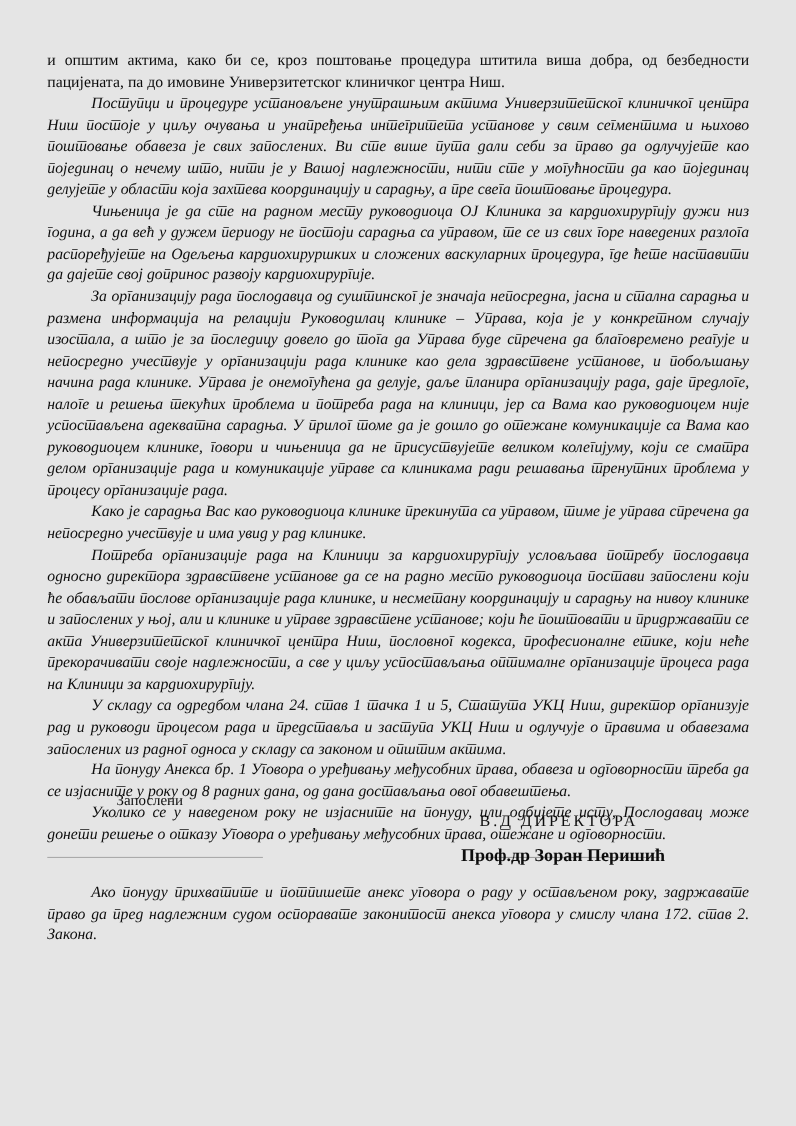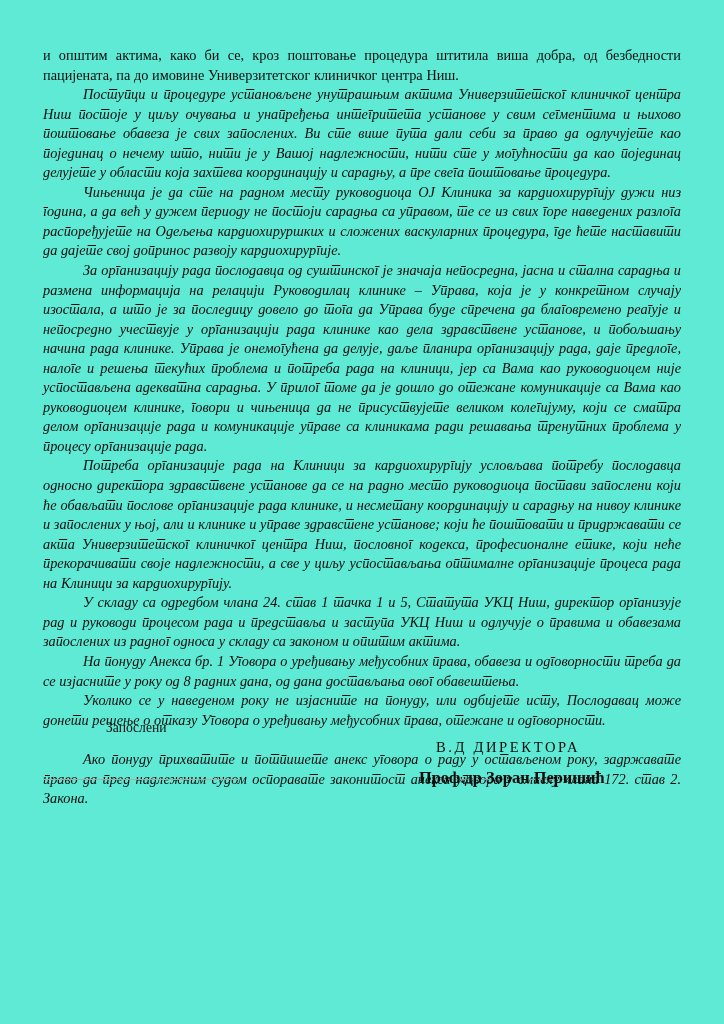--- a/index.html
+++ b/index.html
@@ -14,21 +14,21 @@
     position: relative;
     overflow: hidden;
     font-family: "Liberation Serif", "DejaVu Serif", serif;
     color: #0d0d0d;
     -webkit-font-smoothing: antialiased;
   }
 
   .page {
     position: absolute;
     inset: 0;
-    background: #5eead4;
+    background: #e5e5e5;
   }
 
   .doc-body {
     position: absolute;
     left: 43px;
     top: 46px;
     width: 638px;
   }
 
   p.para {
@@ -103,25 +103,26 @@
 </head>
 <body>
 
 <div class="page">
 
   <div class="doc-body">
     <p class="para">и општим актима, како би се, кроз поштовање процедура штитила виша добра, од безбедности пацијената, па до имовине Универзитетског клиничког центра Ниш.</p>
     <p class="para indent">Поступци и процедуре установљене унутрашњим актима Универзитетског клиничког центра Ниш постоје у циљу очувања и унапређења интегритета установе у свим сегментима и њихово поштовање обавеза је свих запослених.  Ви сте више пута  дали себи за право да одлучујете као појединац о нечему што, нити је у Вашој надлежности, нити сте у могућности да као појединац делујете у области која захтева координацију и сарадњу, а пре свега поштовање процедура.</p>
     <p class="para indent">Чињеница је да сте  на радном месту руководиоца ОЈ Клиника за кардиохирургију  дужи низ година, а да већ у дужем периоду не постоји сарадња са управом, те се из свих горе наведених разлога распоређујете на Одељења кардиохируршких и сложених васкуларних процедура, где ћете наставити да дајете свој допринос развоју кардиохирургије.</p>
     <p class="para indent">За организацију рада послодавца од суштинског је значаја непосредна, јасна и стална сарадња и размена информација на релацији Руководилац клинике – Управа, која је у конкретном случају изостала, а што је за последицу довело до тога да  Управа буде спречена да благовремено реагује и непосредно учествује у организацији рада клинике као дела здравствене установе, и побољшању начина рада клинике. Управа је онемогућена да делује, даље планира организацију рада, даје предлоге, налоге и решења текућих проблема и потреба рада на клиници, јер са Вама као руководиоцем није успостављена адекватна сарадња. У прилог томе да је дошло до отежане комуникације са Вама као руководиоцем клинике, говори и чињеница да не присуствујете великом колегијуму, који се сматра делом организације рада и комуникације управе са клиникама ради решавања тренутних проблема у процесу организације рада.</p>
+    <p class="para indent">Како је сарадња Вас као руководиоца клинике прекинута са управом, тиме је управа спречена да непосредно учествује и има увид у рад клинике.</p>
     <p class="para indent">Потреба организације рада на Клиници за кардиохирургију условљава потребу  послодавца односно директора здравствене установе да се на радно место руководиоца постави запослени који ће обављати послове организације рада клинике, и несметану координацију и сарадњу на нивоу клинике и запослених у њој, али и клинике и управе здравстене установе; који ће поштовати и придржавати се акта Универзитетског клиничког центра Ниш, пословног кодекса, професионалне етике, који неће прекорачивати своје надлежности, а све у циљу успостављања оптималне организације процеса рада на Клиници за кардиохирургију.</p>
     <p class="para indent">У складу са одредбом члана 24. став 1 тачка 1 и 5, Статута УКЦ Ниш, директор организује рад и руководи процесом рада и представља и заступа УКЦ Ниш и одлучује о правима и обавезама запослених из радног односа у складу са законом и општим актима.</p>
     <p class="para indent">На понуду Анекса бр. 1 Уговора о уређивању међусобних права, обавеза и одговорности треба да се изјасните у року од 8 радних дана, од дана достављања овог обавештења.</p>
     <p class="para indent">Уколико се у наведеном року не изјасните на понуду, или одбијете исту, Послодавац може донети решење о отказу Уговора о уређивању међусобних права, отежане и одговорности.</p>
-    <p class="para indent" style="margin-top:20px;">Ако понуду прихватите и потпишете анекс уговора о раду у остављеном року, задржавате право да пред надлежним судом оспоравате законитост анекса уговора у смислу члана 172. став 2. Закона.</p>
+    <p class="para indent" style="margin-top:33px;">Ако понуду прихватите и потпишете анекс уговора о раду у остављеном року, задржавате право да пред надлежним судом оспоравате законитост анекса уговора у смислу члана 172. став 2. Закона.</p>
   </div>
 
   <div class="signatures">
     <div class="sig-left-label">Запослени</div>
     <div class="sig-left-rule"></div>
 
     <div class="sig-right-label">В.Д  ДИРЕКТОРА</div>
     <div class="sig-right-rule"></div>
     <div class="sig-right-name">Проф.др Зоран Перишић</div>
   </div>

